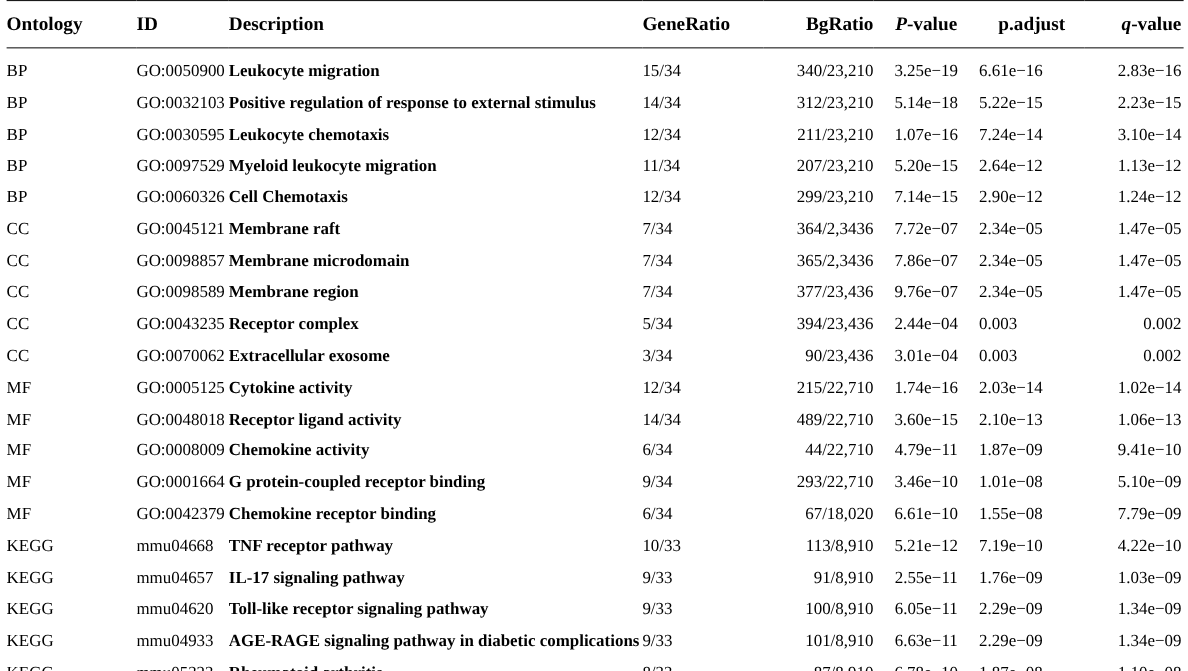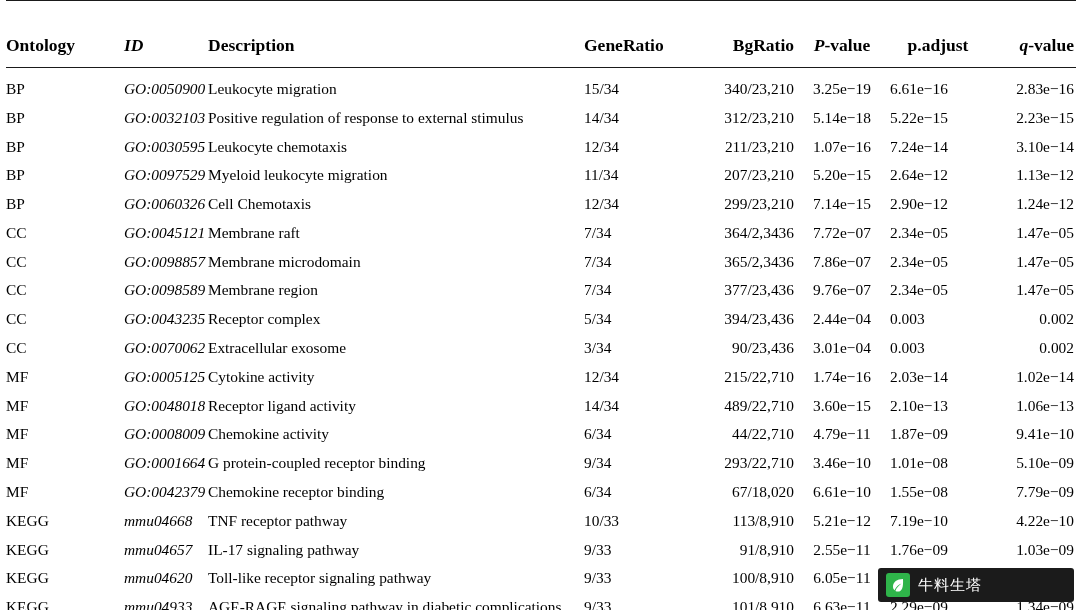--- a/index.html
+++ b/index.html
@@ -32,35 +32,34 @@
     font-size: 17.5px;
     padding: 0 0 11px 0;
     border-top: 1.6px solid #1a1a1a;
     border-bottom: 1.1px solid #1a1a1a;
     vertical-align: bottom;
     white-space: nowrap;
   }
   table.go-table thead th .hdr-inner {
     display: block;
     padding-top: 10px;
-    margin-top: 24px;
   }
   table.go-table tbody td {
     font-size: 15.4px;
     padding: 5.6px 0 5.2px 0;
     vertical-align: middle;
     white-space: nowrap;
     overflow: hidden;
     text-overflow: clip;
   }
   tbody tr:first-child td { padding-top: 12px; }
   
   .c-ont   { text-align: left; }
-  .c-id    { text-align: left; font-style: italic; }
-  .c-desc  { text-align: left; }
+  .c-id    { text-align: left; }
+  .c-desc  { text-align: left; font-weight: bold; }
   .c-gr    { text-align: left; }
   .c-bg    { text-align: right; }
   .c-p     { text-align: center; }
   .c-padj  { }
   .c-q     { text-align: right; padding-right: 2px !important; }
   .italic { font-style: italic; }
   tbody tr.last-row td {
     border-bottom: 1.6px solid #1a1a1a;
   }
   
@@ -328,22 +327,14 @@
         <td class="c-desc">Rheumatoid arthritis</td>
         <td class="c-gr">8/33</td>
         <td class="c-bg">87/8,910</td>
         <td class="c-p">6.78e−10</td>
         <td class="c-padj">1.87e−08</td>
         <td class="c-q">1.10e−08</td>
       </tr>
     </tbody>
   </table>
 
-  <div class="watermark">
-    <span class="wm-logo">
-      <svg width="16" height="16" viewBox="0 0 16 16" aria-hidden="true">
-        <path d="M13 2C7 2 3 5 3 9.5c0 1.6.6 2.9 1.5 3.8C6 10 8.5 7.8 11.5 6.6 9 8.4 6.6 10.7 5.4 14c.8.4 1.7.6 2.6.6 4 0 5.5-4.2 5-12.6z" fill="#ffffff"></path>
-      </svg>
-    </span>
-    <span class="wm-text">牛料生塔</span>
-  </div>
 
 </div>
 
 </body></html>

